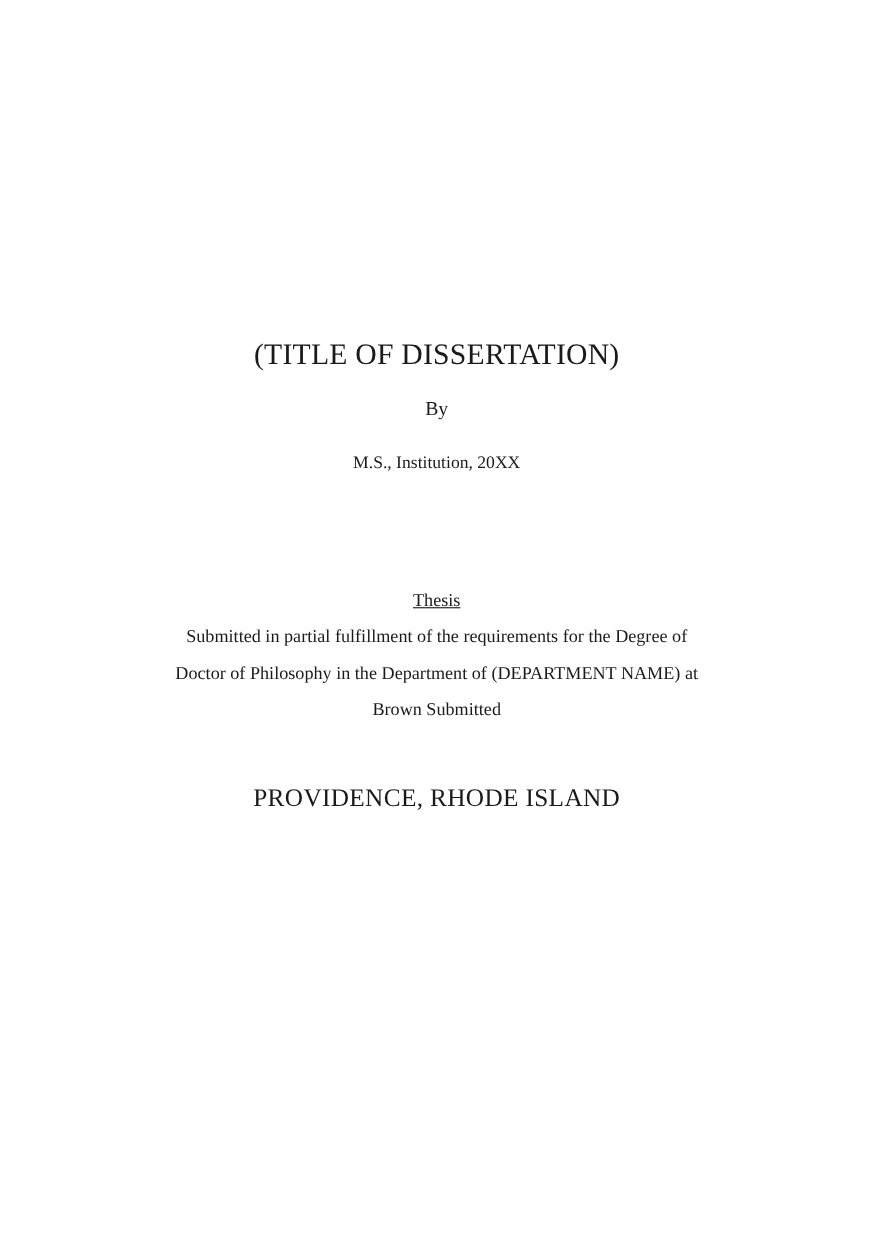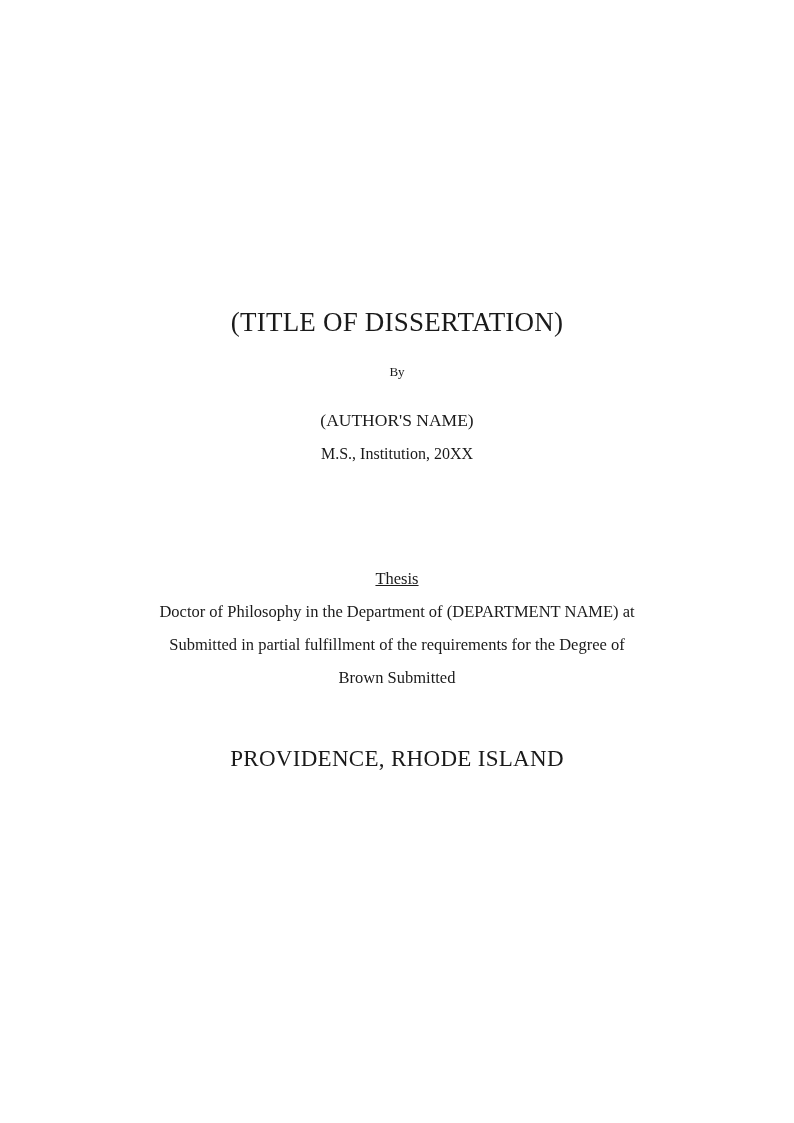--- a/index.html
+++ b/index.html
@@ -25,21 +25,21 @@
     top: 305px;
     text-align: center;
   }
   .title {
     font-size: 27px;
     line-height: 34px;
     letter-spacing: 0.2px;
     margin: 0 0 14px 0;
   }
   .byline {
-    font-size: 13px;
+    font-size: 18px;
     line-height: 33px;
     margin: 16px;
   }
   .author {
     font-size: 17.5px;
     line-height: 33px;
     margin: 0;
   }
   .degree-line {
     font-size: 16px;
@@ -76,30 +76,29 @@
 </head>
 <body>
 
 <div class="page">
   <div class="content">
 
     <div class="title">(TITLE OF DISSERTATION)</div>
 
     <div class="byline">By</div>
 
-    <div class="author">(AUTHOR'S NAME)</div>
 
     <div class="degree-line">M.S., Institution, 20XX</div>
 
     <div class="gap-1"></div>
 
     <div class="thesis-word">Thesis</div>
 
+    <div class="statement">Submitted in partial fulfillment of the requirements for the Degree of</div>
     <div class="statement">Doctor of Philosophy in the Department of (DEPARTMENT NAME) at</div>
-    <div class="statement">Submitted in partial fulfillment of the requirements for the Degree of</div>
     <div class="statement">Brown Submitted</div>
 
     <div class="gap-2"></div>
 
     <div class="place">PROVIDENCE, RHODE ISLAND</div>
 
     <div class="gap-3"></div>
 
 
   </div>

